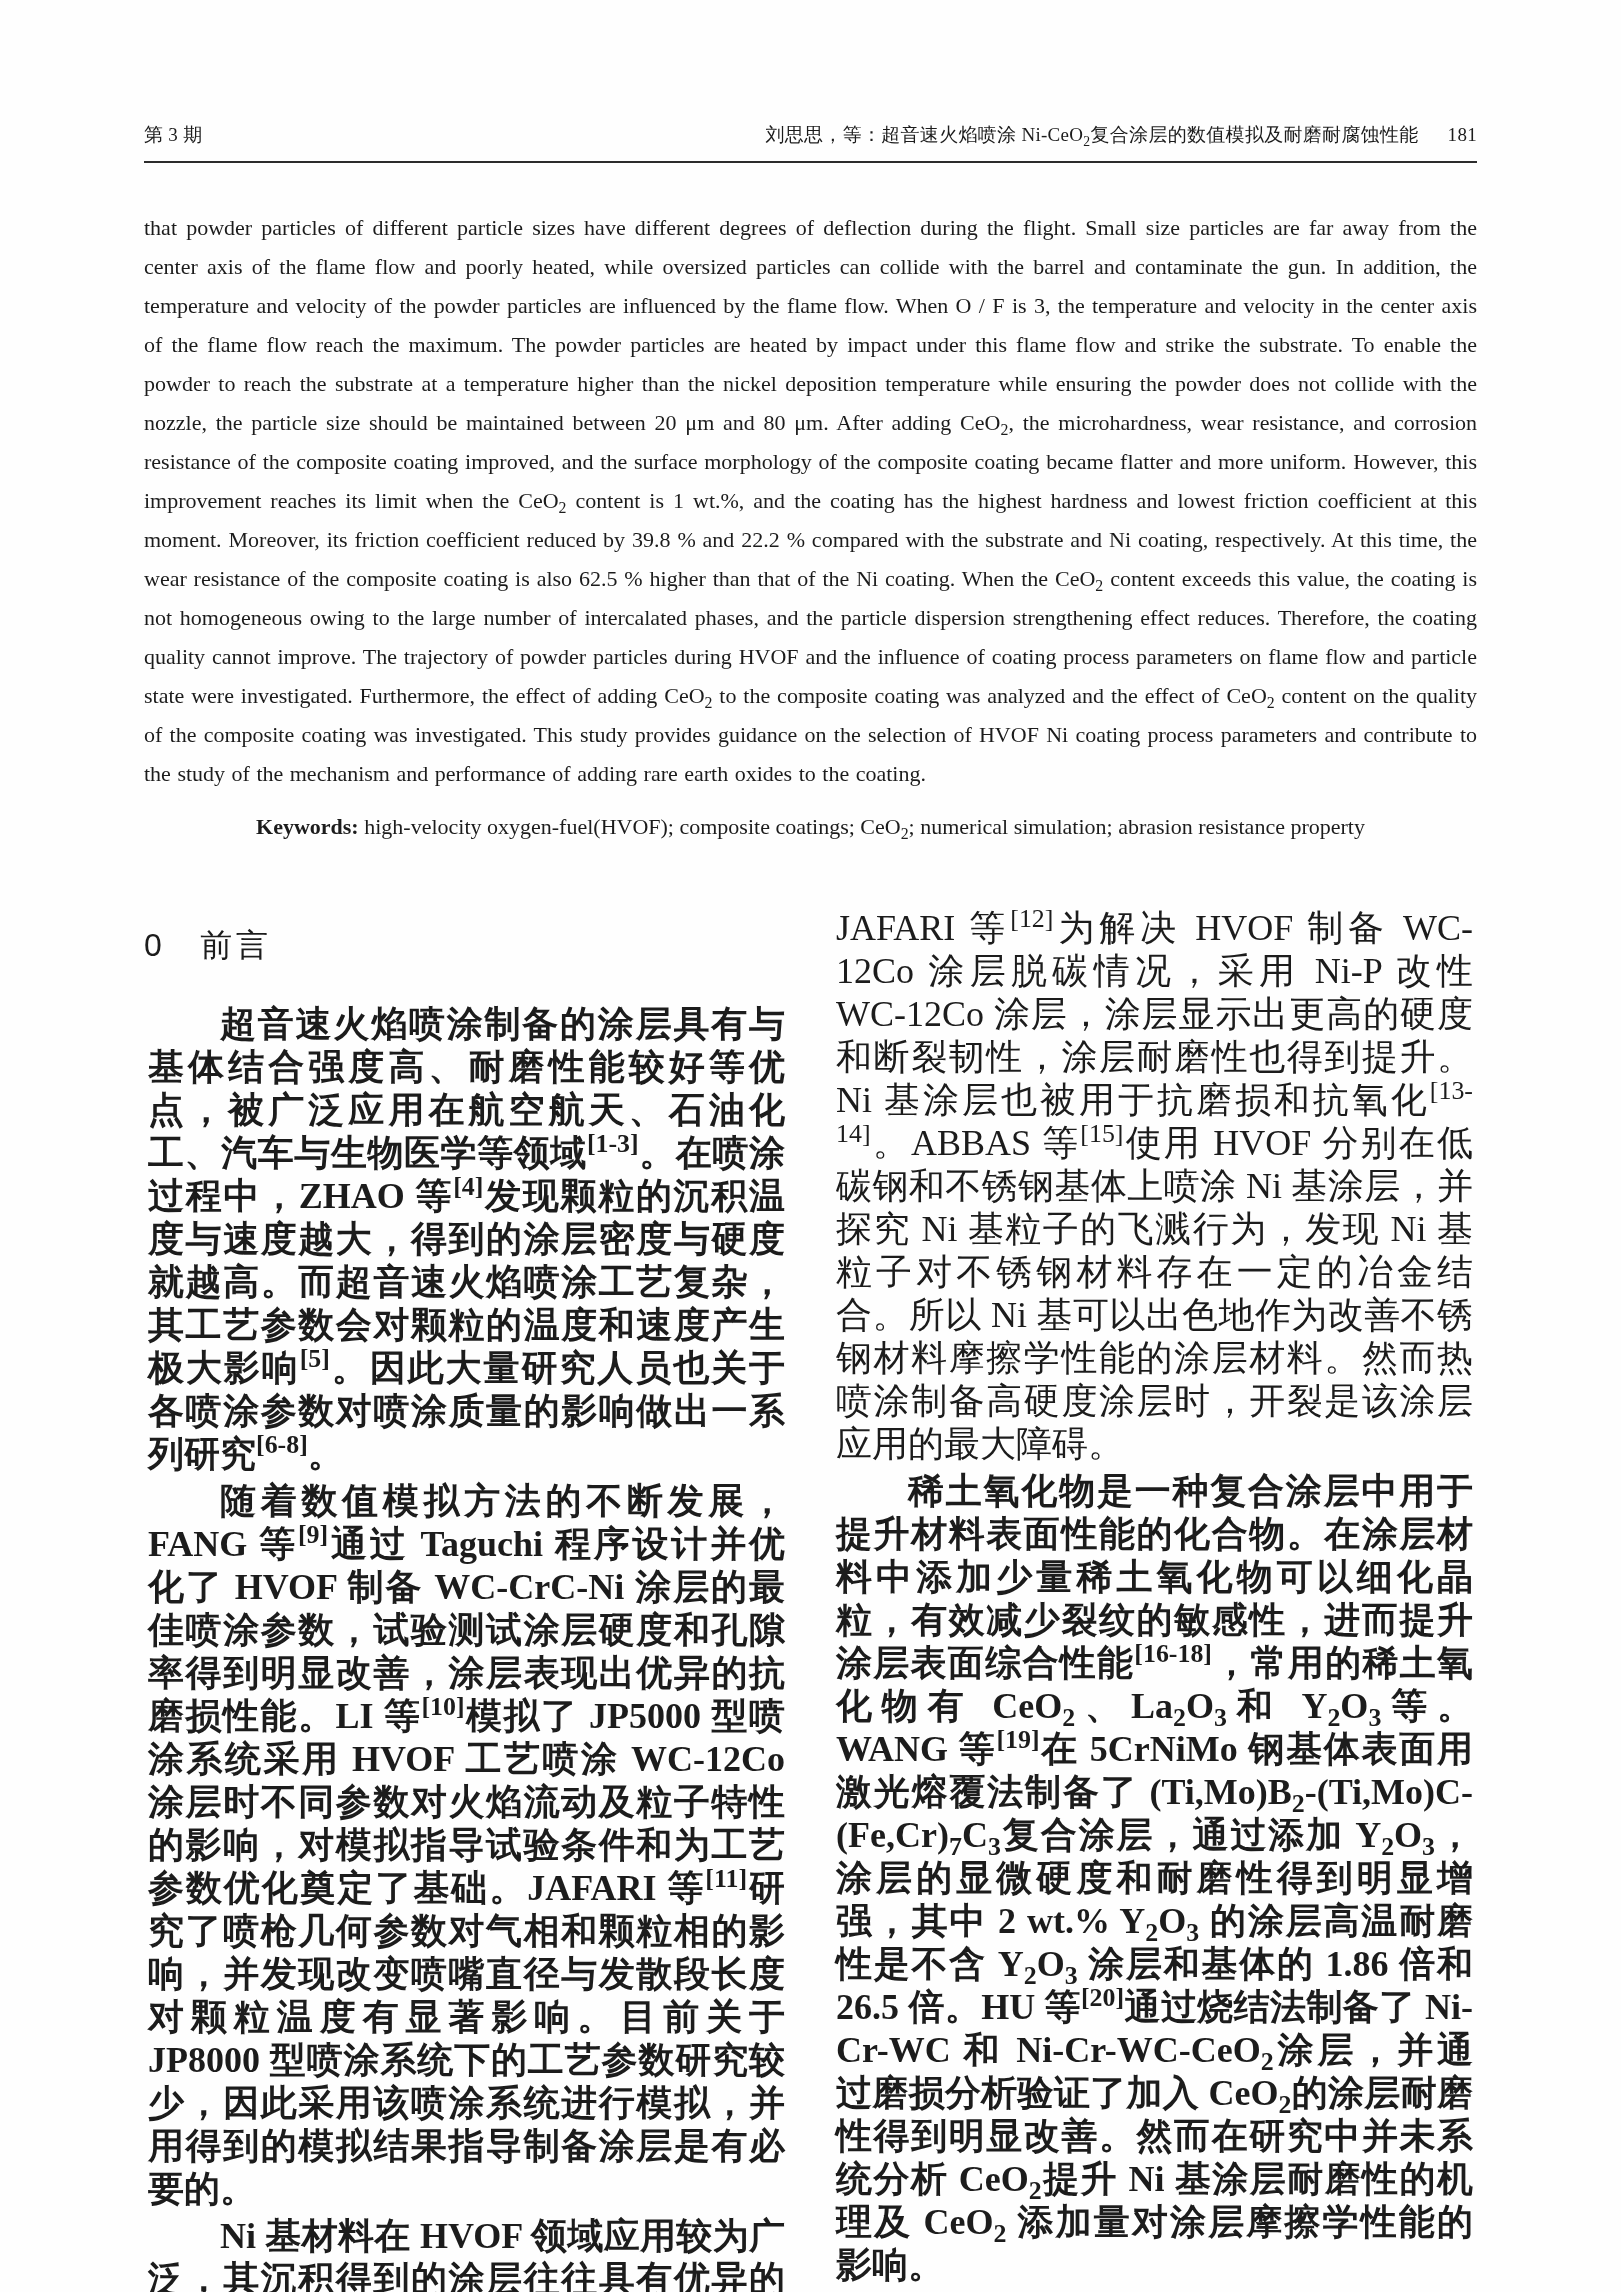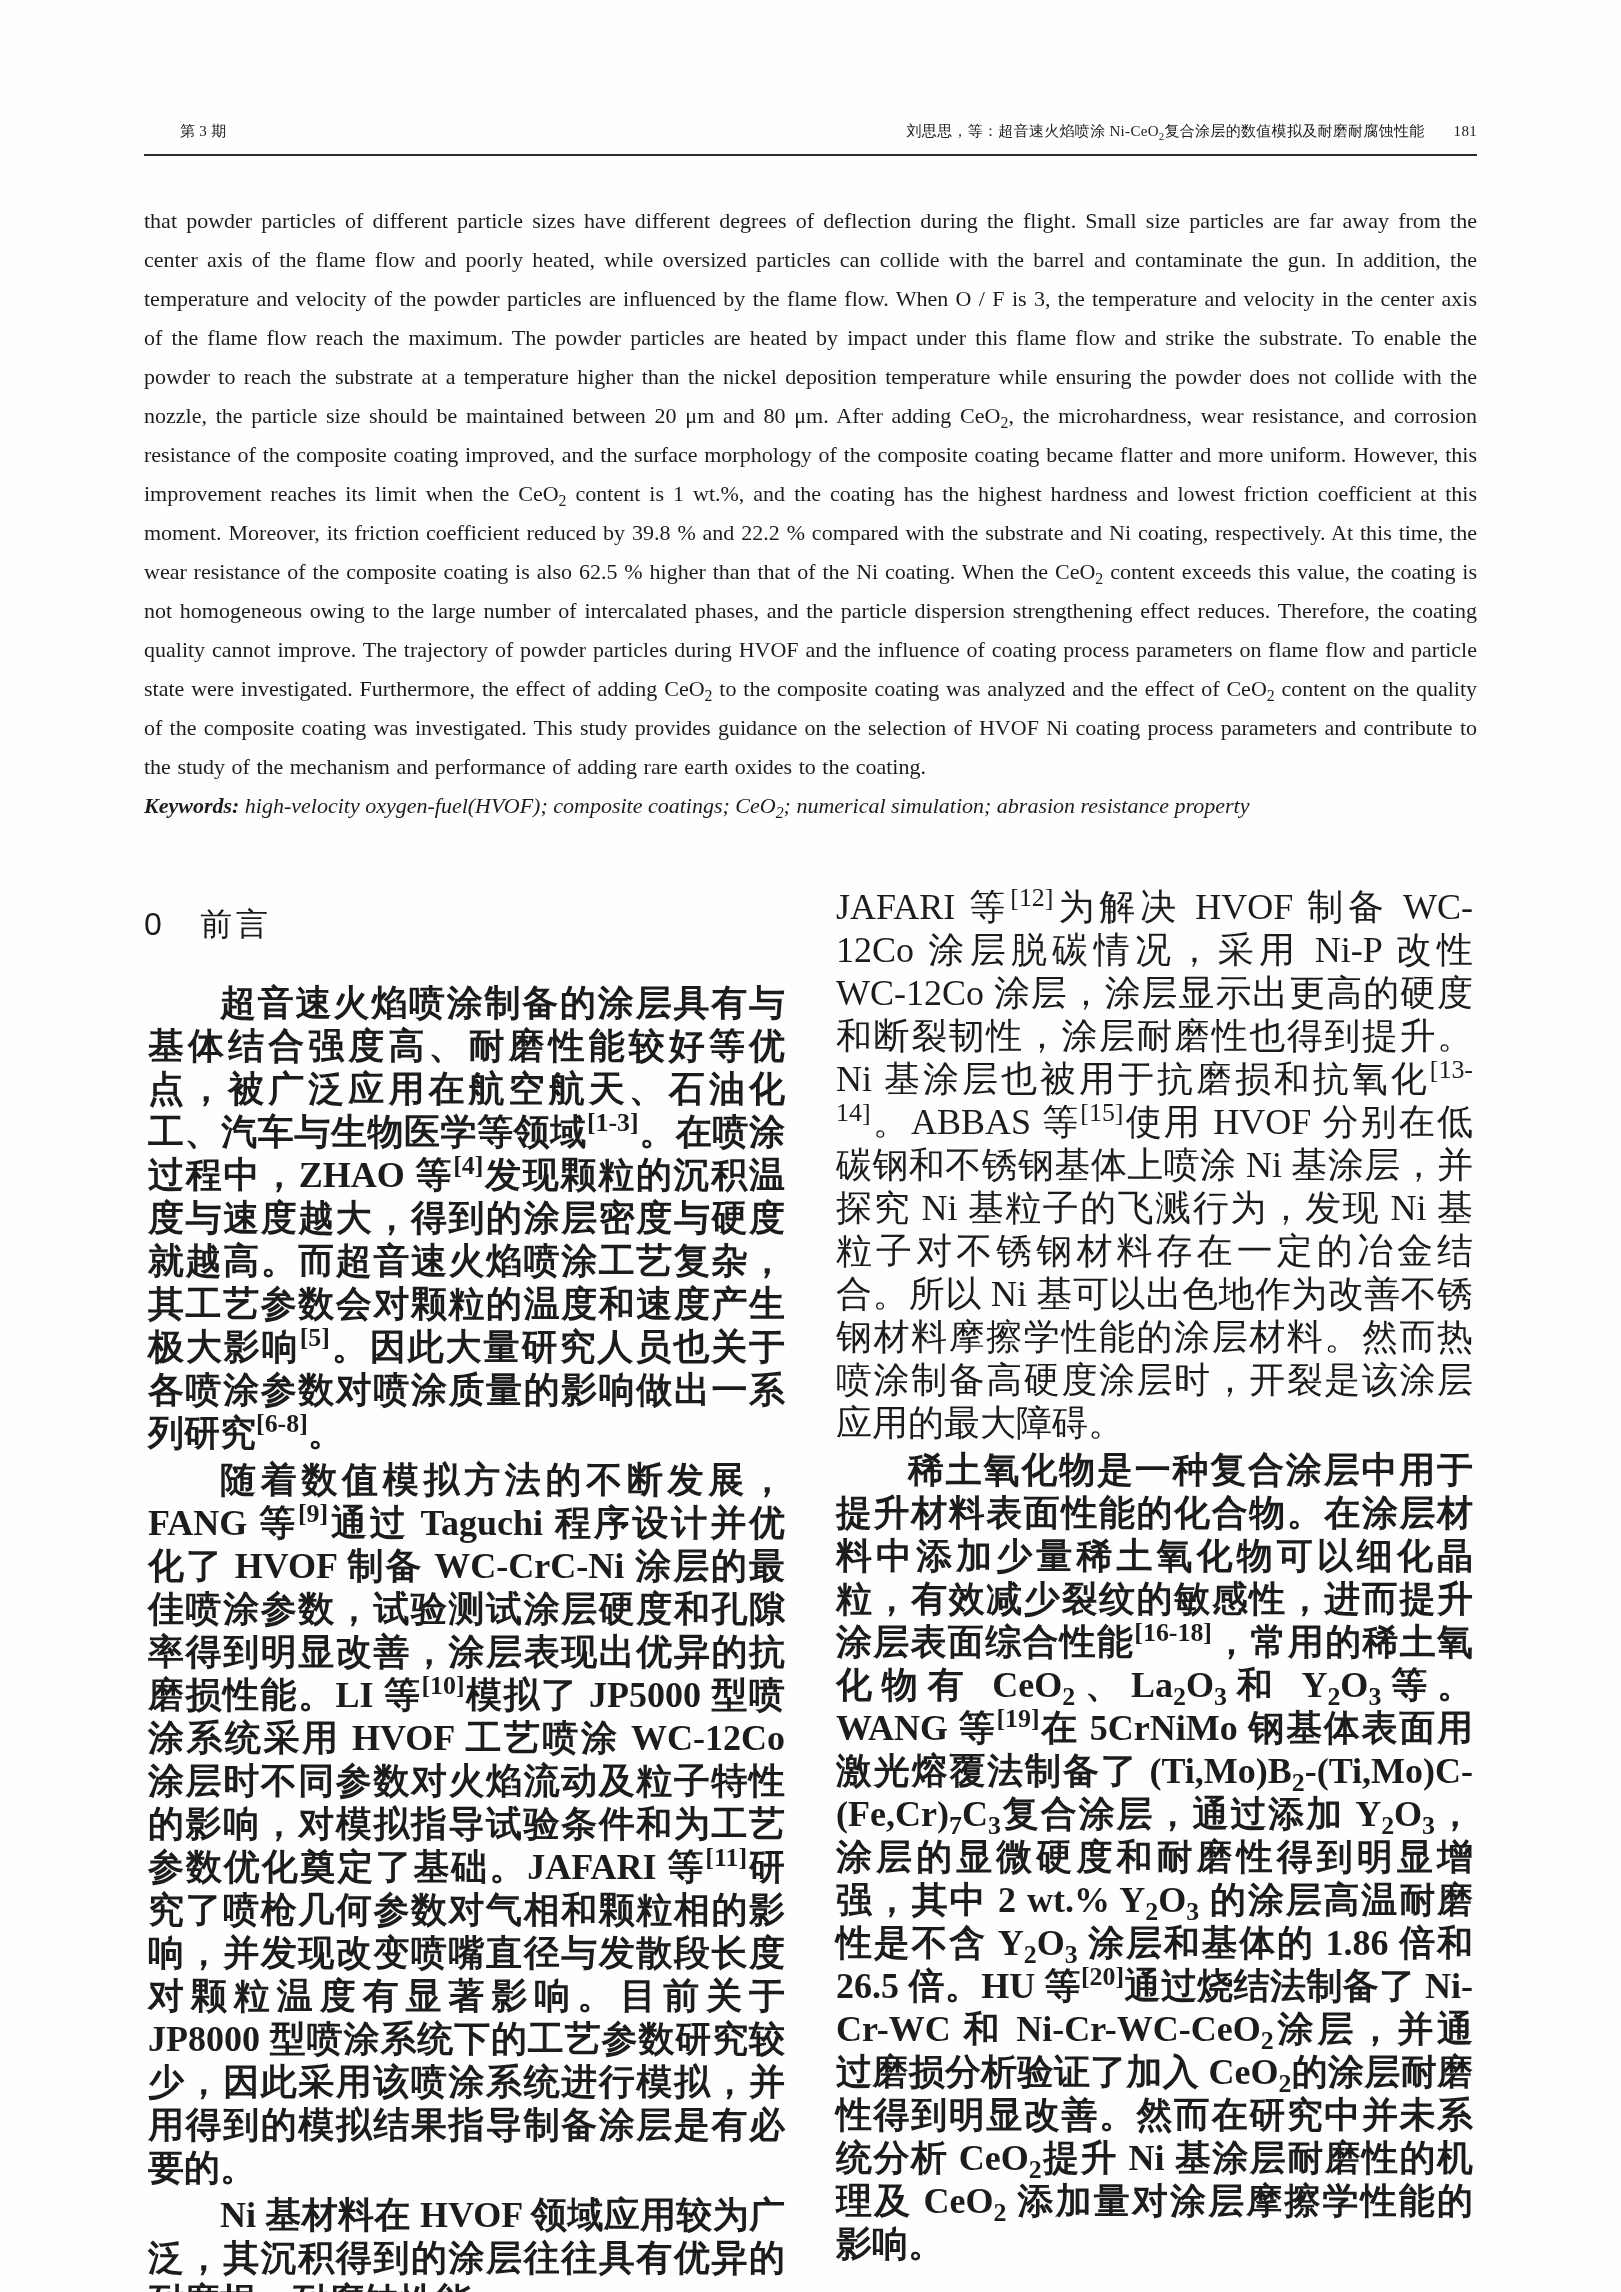--- a/index.html
+++ b/index.html
@@ -19,47 +19,45 @@
   }
   .content {
     width: 1333px;
     margin: 0 auto;
     padding-top: 122px;
   }
   .header {
     display: flex;
     justify-content: space-between;
     align-items: baseline;
-    font-size: 15px;
+    font-size: 19px;
     letter-spacing: 0.3px;
-    margin-left: 36px;
   }
   .header .running-title {
     flex: 1;
     text-align: right;
     padding: 0 29px;
   }
   .header-rule {
     border-bottom: 2px solid #2c2c2c;
     margin-top: 12.7px;
     height: 0;
   }
   p.abstract {
     margin: 45px 0 0 0;
     font-size: 22px;
     line-height: 39px;
     text-align: justify;
     word-spacing: 1px;
   }
   p.keywords {
-    margin: 0;
+    margin: 14px;
     font-size: 22px;
     line-height: 39px;
-    text-align: left;
-    font-style: italic;
+    text-align: center;
   }
   p.keywords strong {
     font-weight: bold;
   }
   .columns {
     display: flex;
     gap: 43px;
     margin-top: 57px;
   }
   .col {

